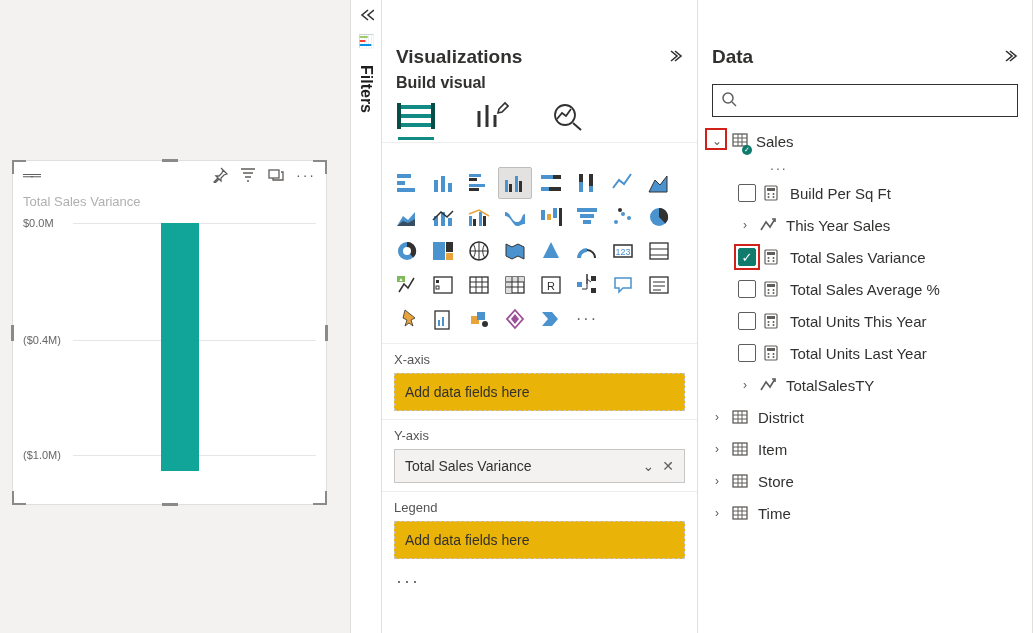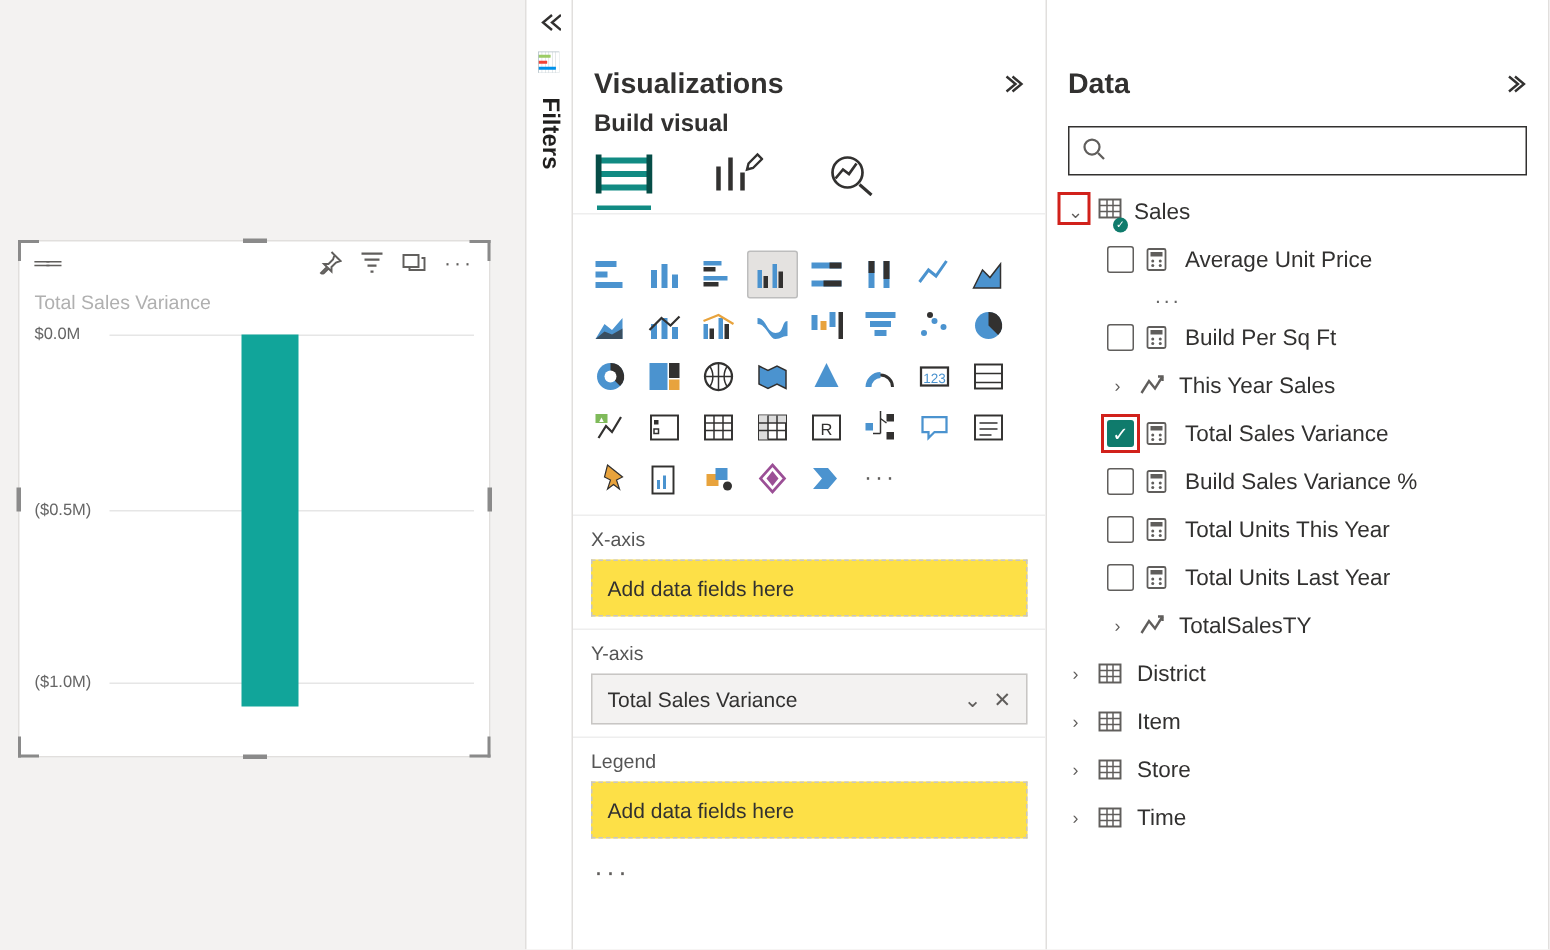--- a/index.html
+++ b/index.html
@@ -102,21 +102,21 @@
       border-radius:2px;
     }
     .viz-cell.sel { background:#e4e2e0; border:1px solid #bdbdbd;}
     .fw-section { padding: 8px 12px; border-top:1px solid #eee;}
     .fw-label { font-size:13px; color:#555; margin-bottom:6px;}
     .fw-drop {
       border:1px dashed #c8c6c4;
       padding:10px 10px;
       font-size:14px;
       color:#323130;
-      background:#fde047;
+      background:#eab308;
     }
     .fw-chip {
       border:1px solid #c8c6c4;
       background:#f3f2f1;
       padding:8px 10px;
       font-size:14px;
       display:flex;
       align-items:center;
       justify-content:space-between;
     }
@@ -171,21 +171,21 @@
       <span><svg width="16" height="16" viewBox="0 0 16 16">
             <rect x="1" y="3" width="10" height="8" fill="none" stroke="#605e5c" stroke-width="1.3"></rect>
             <path d="M13 5h2v8h-10v-2" fill="none" stroke="#605e5c" stroke-width="1.3"></path>
           </svg></span>
       <span style="letter-spacing:2px;">···</span>
     </div>
     <div class="chart-title">Total Sales Variance</div>
     <div class="chart-body">
       <div class="ylabel" style="top:8px">$0.0M</div>
       <div class="gridline" style="top:8px"></div>
-      <div class="ylabel" style="top:125px">($0.5M)</div>
+      <div class="ylabel" style="top:125px">($0.4M)</div>
       <div class="gridline" style="top:125px"></div>
       <div class="ylabel" style="top:240px">($1.0M)</div>
       <div class="gridline" style="top:240px"></div>
       <div class="bar" style="left:148px; top:8px; width:38px; height:248px;"></div>
     </div>
   </div>
 </div>
 
 <div class="strip">
   <span><svg width="16" height="12" viewBox="0 0 16 12">
@@ -524,116 +524,102 @@
         <span class="chev" style="position:relative;"><span class="red-box" style="top:-6px;left:-5px;width:22px;height:22px;"></span>⌄</span>
         <span style="position:relative;"><svg width="16" height="16" viewBox="0 0 16 16">
             <rect x="1" y="2" width="14" height="12" fill="none" stroke="#605e5c" stroke-width="1.3"></rect>
             <line x1="1" y1="6" x2="15" y2="6" stroke="#605e5c"></line>
             <line x1="1" y1="10" x2="15" y2="10" stroke="#605e5c"></line>
             <line x1="6" y1="2" x2="6" y2="14" stroke="#605e5c"></line>
             <line x1="10" y1="2" x2="10" y2="14" stroke="#605e5c"></line>
           </svg><span style="position:absolute;right:-4px;bottom:-4px;width:10px;height:10px;border-radius:5px;background:#0f7b6c;color:#fff;font-size:7px;display:flex;align-items:center;justify-content:center;">✓</span></span>
         <span>Sales</span>
       </div>
+      <div class="ellipsis-row">...</div>
       <div class="tree-row indent1 tree-highlight">
         <span class="chk"></span>
         <span class="tbl-icon">
           <svg width="14" height="16" viewBox="0 0 14 16">
             <rect x="1" y="1" width="12" height="14" rx="1" fill="none" stroke="#605e5c" stroke-width="1.2"></rect>
             <rect x="3" y="3" width="8" height="3" fill="#605e5c"></rect>
             <circle cx="4.5" cy="9" r="1" fill="#605e5c"></circle>
             <circle cx="9.5" cy="9" r="1" fill="#605e5c"></circle>
             <circle cx="4.5" cy="12" r="1" fill="#605e5c"></circle>
             <circle cx="9.5" cy="12" r="1" fill="#605e5c"></circle>
           </svg>
         </span>
-        <span>Average Unit Price</span>
-      </div>
-      <div class="ellipsis-row">...</div>
+        <span>Build Per Sq Ft</span>
+      </div>
       <div class="tree-row indent1 tree-highlight">
-        <span class="chk"></span>
+        <span class="chev">›</span>
+        <span class="tbl-icon">
+          <svg width="16" height="14" viewBox="0 0 16 14">
+            <path d="M1 12l5-8 4 5 5-8" fill="none" stroke="#605e5c" stroke-width="1.6"></path>
+            <path d="M12 1h3v3" fill="none" stroke="#605e5c" stroke-width="1.6"></path>
+          </svg>
+        </span>
+        <span>This Year Sales</span>
+      </div>
+      <div class="tree-row indent1 tree-highlight">
+        <span style="position:relative;">
+          <span class="red-box" style="top:-4px;left:-4px;width:26px;height:26px;"></span>
+          <span class="chk checked">✓</span>
+        </span>
         <span class="tbl-icon">
           <svg width="14" height="16" viewBox="0 0 14 16">
             <rect x="1" y="1" width="12" height="14" rx="1" fill="none" stroke="#605e5c" stroke-width="1.2"></rect>
             <rect x="3" y="3" width="8" height="3" fill="#605e5c"></rect>
             <circle cx="4.5" cy="9" r="1" fill="#605e5c"></circle>
             <circle cx="9.5" cy="9" r="1" fill="#605e5c"></circle>
             <circle cx="4.5" cy="12" r="1" fill="#605e5c"></circle>
             <circle cx="9.5" cy="12" r="1" fill="#605e5c"></circle>
           </svg>
         </span>
-        <span>Build Per Sq Ft</span>
+        <span>Total Sales Variance</span>
       </div>
       <div class="tree-row indent1 tree-highlight">
-        <span class="chev">›</span>
-        <span class="tbl-icon">
-          <svg width="16" height="14" viewBox="0 0 16 14">
-            <path d="M1 12l5-8 4 5 5-8" fill="none" stroke="#605e5c" stroke-width="1.6"></path>
-            <path d="M12 1h3v3" fill="none" stroke="#605e5c" stroke-width="1.6"></path>
-          </svg>
-        </span>
-        <span>This Year Sales</span>
-      </div>
-      <div class="tree-row indent1 tree-highlight">
-        <span style="position:relative;">
-          <span class="red-box" style="top:-4px;left:-4px;width:26px;height:26px;"></span>
-          <span class="chk checked">✓</span>
-        </span>
+        <span class="chk"></span>
         <span class="tbl-icon">
           <svg width="14" height="16" viewBox="0 0 14 16">
             <rect x="1" y="1" width="12" height="14" rx="1" fill="none" stroke="#605e5c" stroke-width="1.2"></rect>
             <rect x="3" y="3" width="8" height="3" fill="#605e5c"></rect>
             <circle cx="4.5" cy="9" r="1" fill="#605e5c"></circle>
             <circle cx="9.5" cy="9" r="1" fill="#605e5c"></circle>
             <circle cx="4.5" cy="12" r="1" fill="#605e5c"></circle>
             <circle cx="9.5" cy="12" r="1" fill="#605e5c"></circle>
           </svg>
         </span>
-        <span>Total Sales Variance</span>
+        <span>Total Sales Average %</span>
       </div>
       <div class="tree-row indent1 tree-highlight">
         <span class="chk"></span>
         <span class="tbl-icon">
           <svg width="14" height="16" viewBox="0 0 14 16">
             <rect x="1" y="1" width="12" height="14" rx="1" fill="none" stroke="#605e5c" stroke-width="1.2"></rect>
             <rect x="3" y="3" width="8" height="3" fill="#605e5c"></rect>
             <circle cx="4.5" cy="9" r="1" fill="#605e5c"></circle>
             <circle cx="9.5" cy="9" r="1" fill="#605e5c"></circle>
             <circle cx="4.5" cy="12" r="1" fill="#605e5c"></circle>
             <circle cx="9.5" cy="12" r="1" fill="#605e5c"></circle>
           </svg>
         </span>
-        <span>Build Sales Variance %</span>
+        <span>Total Units This Year</span>
       </div>
       <div class="tree-row indent1 tree-highlight">
         <span class="chk"></span>
         <span class="tbl-icon">
           <svg width="14" height="16" viewBox="0 0 14 16">
             <rect x="1" y="1" width="12" height="14" rx="1" fill="none" stroke="#605e5c" stroke-width="1.2"></rect>
             <rect x="3" y="3" width="8" height="3" fill="#605e5c"></rect>
             <circle cx="4.5" cy="9" r="1" fill="#605e5c"></circle>
             <circle cx="9.5" cy="9" r="1" fill="#605e5c"></circle>
             <circle cx="4.5" cy="12" r="1" fill="#605e5c"></circle>
             <circle cx="9.5" cy="12" r="1" fill="#605e5c"></circle>
           </svg>
         </span>
-        <span>Total Units This Year</span>
-      </div>
-      <div class="tree-row indent1 tree-highlight">
-        <span class="chk"></span>
-        <span class="tbl-icon">
-          <svg width="14" height="16" viewBox="0 0 14 16">
-            <rect x="1" y="1" width="12" height="14" rx="1" fill="none" stroke="#605e5c" stroke-width="1.2"></rect>
-            <rect x="3" y="3" width="8" height="3" fill="#605e5c"></rect>
-            <circle cx="4.5" cy="9" r="1" fill="#605e5c"></circle>
-            <circle cx="9.5" cy="9" r="1" fill="#605e5c"></circle>
-            <circle cx="4.5" cy="12" r="1" fill="#605e5c"></circle>
-            <circle cx="9.5" cy="12" r="1" fill="#605e5c"></circle>
-          </svg>
-        </span>
         <span>Total Units Last Year</span>
       </div>
       <div class="tree-row indent1 tree-highlight">
         <span class="chev">›</span>
         <span class="tbl-icon">
           <svg width="16" height="14" viewBox="0 0 16 14">
             <path d="M1 12l5-8 4 5 5-8" fill="none" stroke="#605e5c" stroke-width="1.6"></path>
             <path d="M12 1h3v3" fill="none" stroke="#605e5c" stroke-width="1.6"></path>
           </svg>
         </span>

